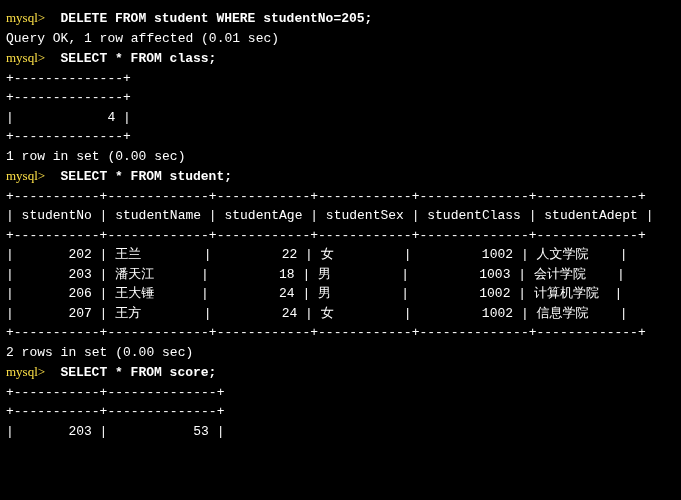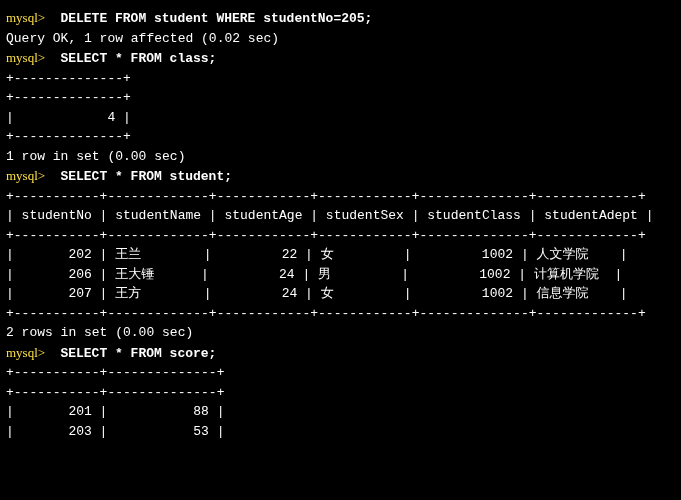--- a/index.html
+++ b/index.html
@@ -37,39 +37,39 @@
       white-space: pre;
       display: block;
     }
   </style>
 </head>
 <body>
 
 <div class="terminal">
   <div id="terminal-content">
       <span class="line"><span class="prompt">mysql&gt; </span><span class="cmd">DELETE FROM student WHERE studentNo=205;</span></span>
-      <span class="line ok-line">Query OK, 1 row affected (0.02 sec)</span>
+      <span class="line ok-line">Query OK, 1 row affected (0.01 sec)</span>
       <span class="line"></span>
       <span class="line"><span class="prompt">mysql&gt; </span><span class="cmd">SELECT * FROM class;</span></span>
       <span class="line table-line">+--------------+</span>
       <span class="line table-line">+--------------+</span>
       <span class="line table-line">|            4 |</span>
       <span class="line table-line">+--------------+</span>
       <span class="line ok-line">1 row in set (0.00 sec)</span>
       <span class="line"></span>
       <span class="line"><span class="prompt">mysql&gt; </span><span class="cmd">SELECT * FROM student;</span></span>
       <span class="line table-line">+-----------+-------------+------------+------------+--------------+-------------+</span>
       <span class="line table-line">| studentNo | studentName | studentAge | studentSex | studentClass | studentAdept |</span>
       <span class="line table-line">+-----------+-------------+------------+------------+--------------+-------------+</span>
       <span class="line table-line">|       202 | 王兰        |         22 | 女         |         1002 | 人文学院    |</span>
+      <span class="line table-line">|       203 | 潘天江      |         18 | 男         |         1003 | 会计学院    |</span>
       <span class="line table-line">|       206 | 王大锤      |         24 | 男         |         1002 | 计算机学院  |</span>
       <span class="line table-line">|       207 | 王方        |         24 | 女         |         1002 | 信息学院    |</span>
       <span class="line table-line">+-----------+-------------+------------+------------+--------------+-------------+</span>
       <span class="line ok-line">2 rows in set (0.00 sec)</span>
       <span class="line"></span>
       <span class="line"><span class="prompt">mysql&gt; </span><span class="cmd">SELECT * FROM score;</span></span>
       <span class="line table-line">+-----------+--------------+</span>
       <span class="line table-line">+-----------+--------------+</span>
-      <span class="line table-line">|       201 |           88 |</span>
       <span class="line table-line">|       203 |           53 |</span>
       <span class="line"></span>
     </div>
 </div>
 
 </body></html>

